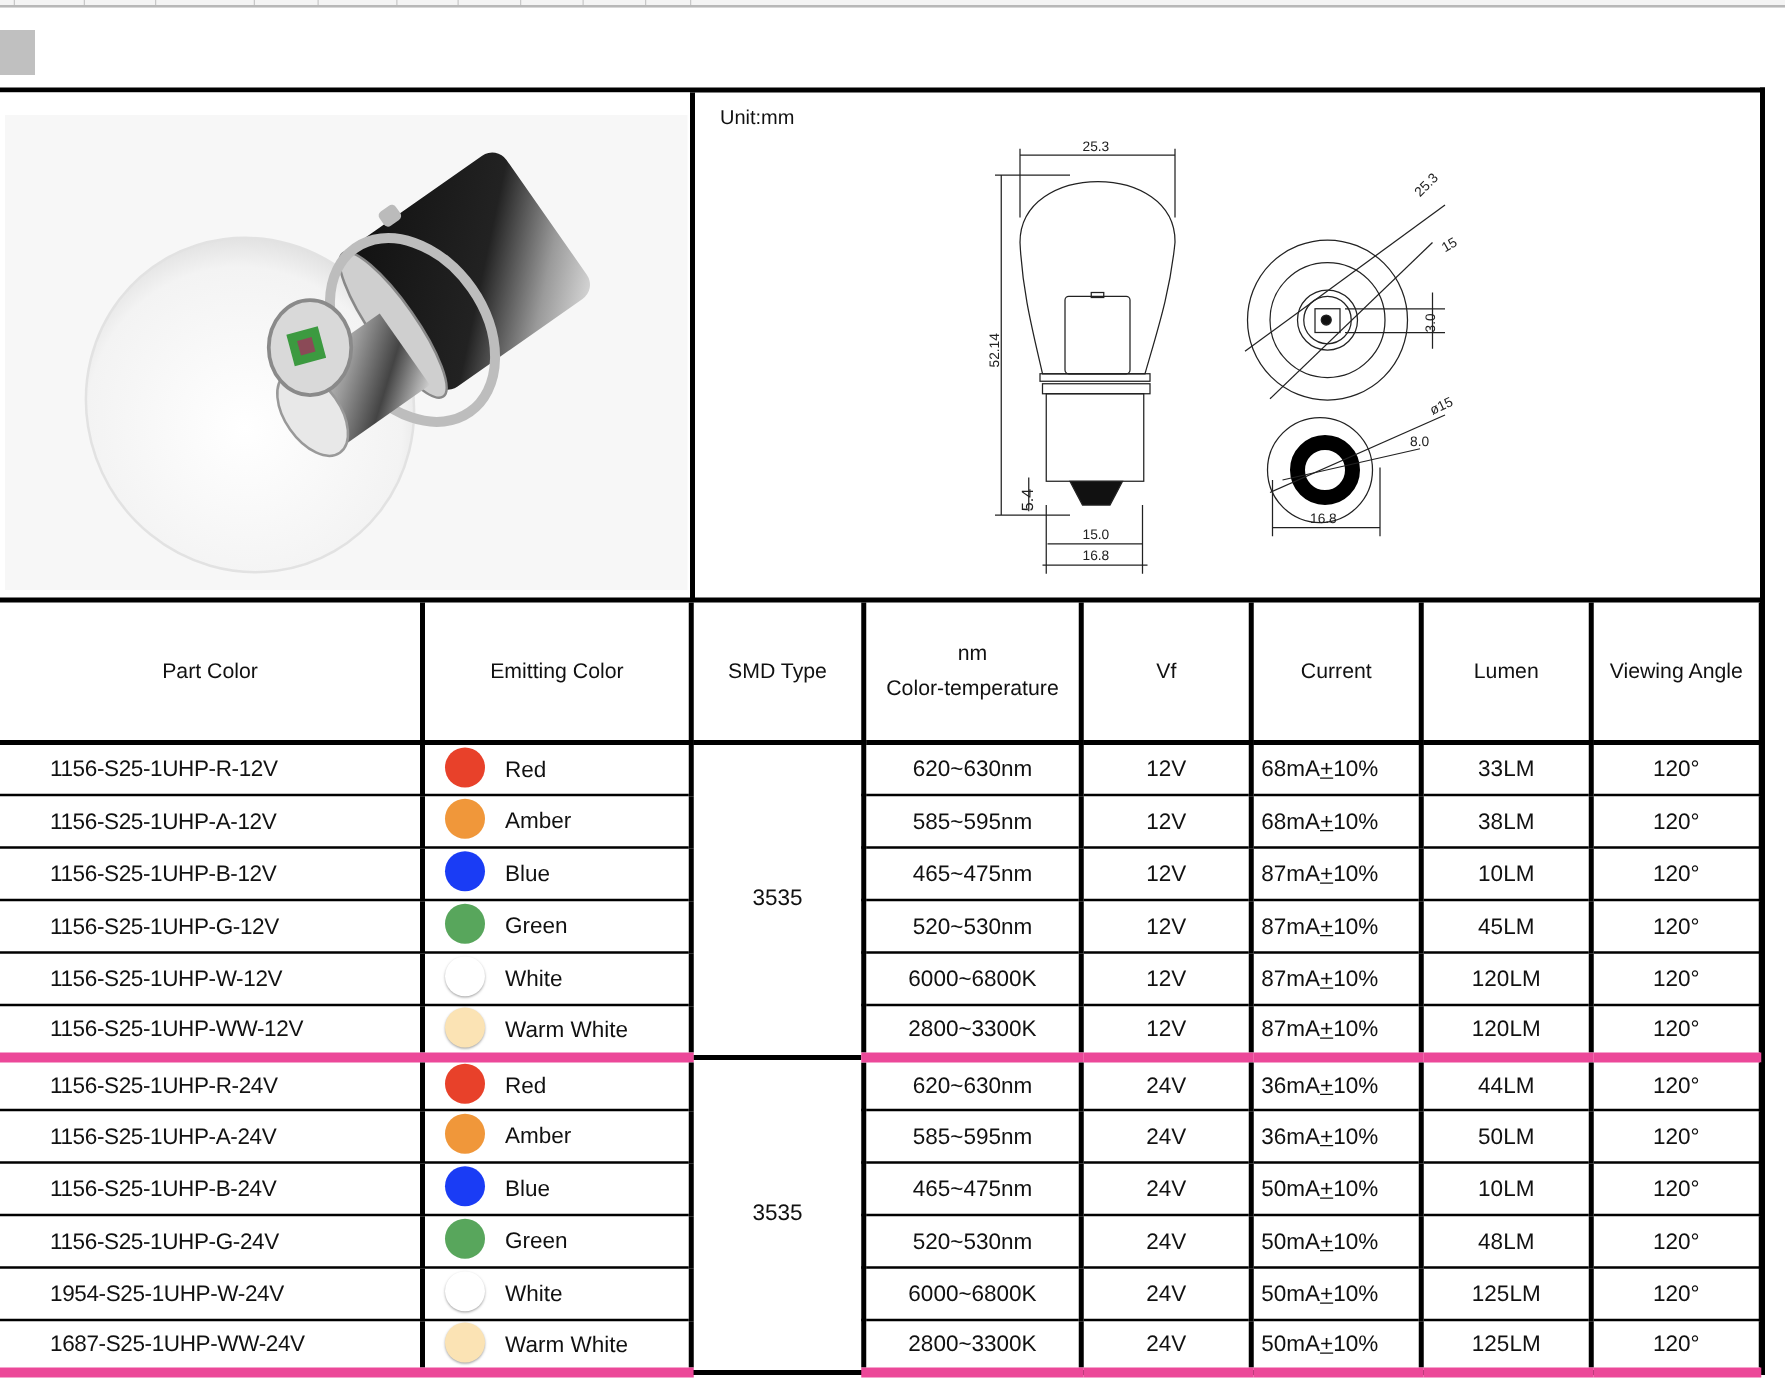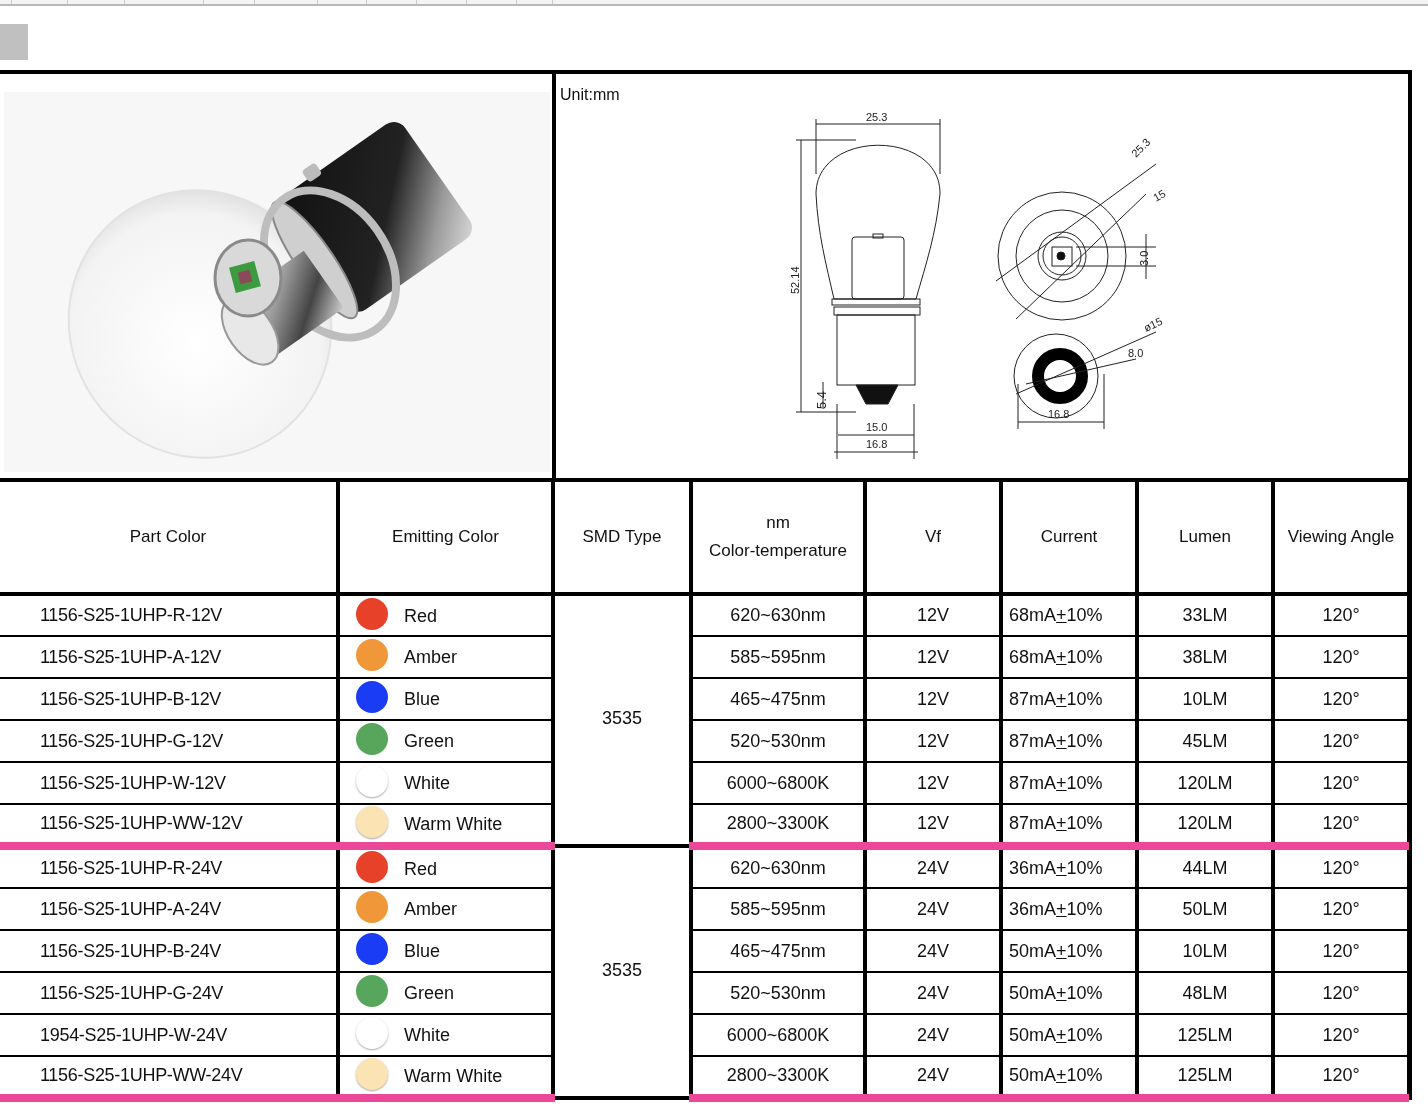--- a/index.html
+++ b/index.html
@@ -13,21 +13,21 @@
     .title-swatch { width: 28px; height: 36px; background: #c0c0c0; }
     .title-text { margin-left: 7px; font-size: 22px; letter-spacing: 0.2px; }
 
     .frame { position: absolute; left: 0; top: 70px; width: 1412px; height: 1030px; border: 4px solid #000; border-left: none; }
 
     .photo-cell { position: absolute; left: 0; top: 74px; width: 552px; height: 404px; background: #fff; overflow: hidden; }
     .draw-cell { position: absolute; left: 556px; top: 74px; width: 852px; height: 404px; }
     .vdiv-top { position: absolute; left: 552px; top: 74px; width: 4px; height: 406px; background: #000; }
     .hdiv-head { position: absolute; left: 0; top: 478px; width: 1412px; height: 4px; background: #000; }
 
-    .unit-label { position: absolute; left: 4px; top: 12px; font-size: 16px; }
+    .unit-label { position: absolute; left: 20px; top: 12px; font-size: 16px; }
 
     table.spec { position: absolute; left: 0; top: 482px; border-collapse: collapse; table-layout: fixed; width: 1408px; }
     table.spec th, table.spec td { border: 2px solid #000; text-align: center; font-weight: normal; font-size: 18px; padding: 0; }
     table.spec th { height: 112px; font-size: 17px; line-height: 28px; border-bottom: 4px solid #000; }
     table.spec td { height: 42px; }
     table.spec tr:first-child th { border-top: none; }
     table.spec th:first-child, table.spec td:first-child { border-left: none; }
     table.spec .thick-r { border-right: 4px solid #000; }
     table.spec tr.group-end td { border-bottom: 8px solid #ec4899; }
     table.spec td.part { text-align: left; padding-left: 40px; letter-spacing: -0.3px; }
@@ -288,21 +288,21 @@
       <tr>
         <td class="part thick-r">1954-S25-1UHP-W-24V</td>
         <td class="color thick-r"><span class="dot light" style="background:#ffffff"></span><span class="color-name">White</span></td>
         <td class="thick-r">6000~6800K</td>
         <td class="thick-r">24V</td>
         <td class="current thick-r"><span>50mA</span><span class="pm">+</span><span>10%</span></td>
         <td class="thick-r">125LM</td>
         <td>120°</td>
       </tr>
       <tr class="group-end">
-        <td class="part thick-r">1156-S25-1UHP-WW-24V</td>
+        <td class="part thick-r">1687-S25-1UHP-WW-24V</td>
         <td class="color thick-r"><span class="dot light" style="background:#fbe3b4"></span><span class="color-name">Warm White</span></td>
         <td class="thick-r">2800~3300K</td>
         <td class="thick-r">24V</td>
         <td class="current thick-r"><span>50mA</span><span class="pm">+</span><span>10%</span></td>
         <td class="thick-r">125LM</td>
         <td>120°</td>
       </tr>
     </tbody>
 </table>
 

